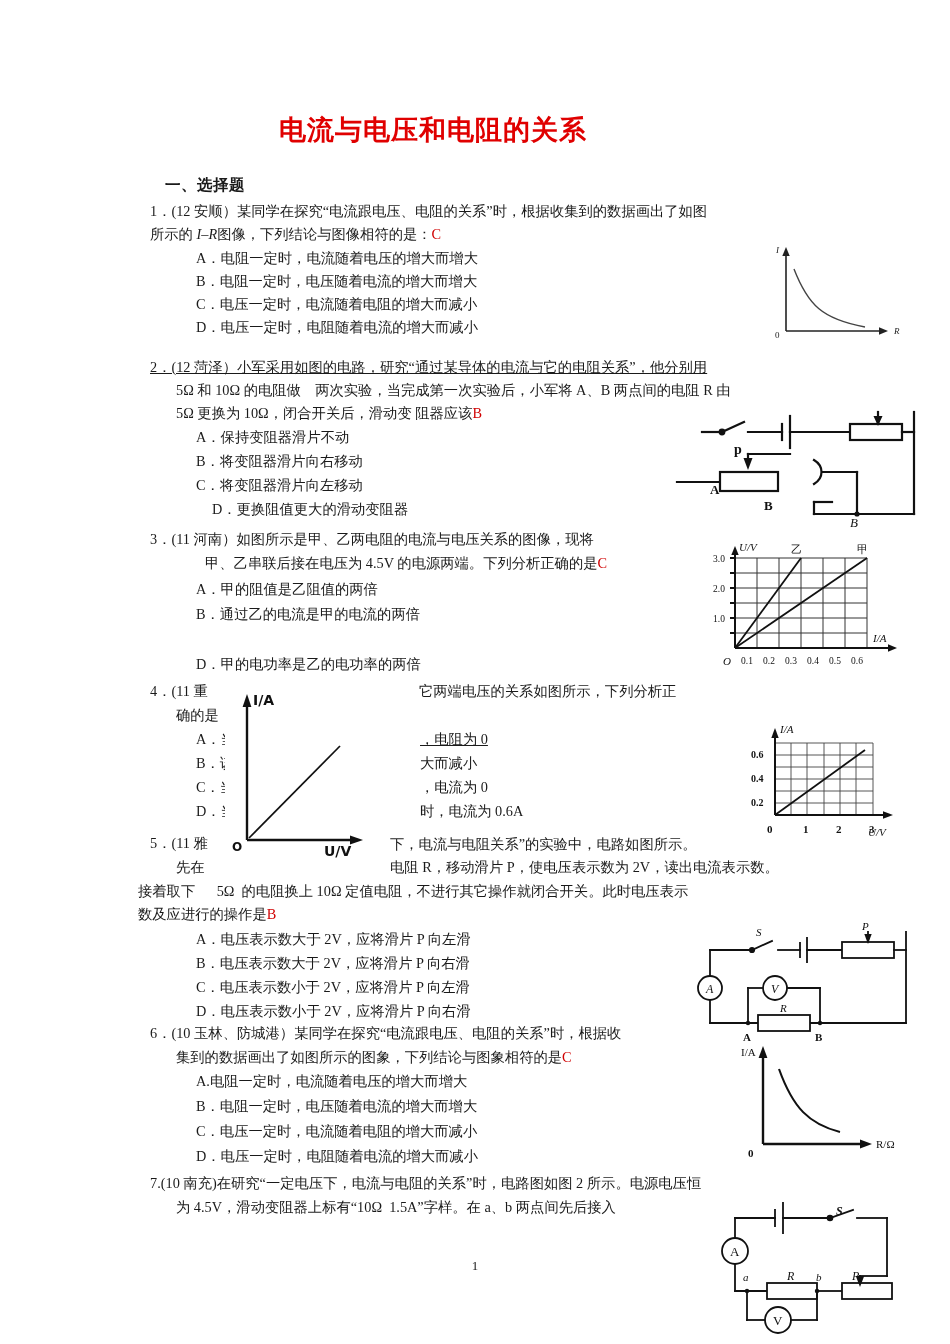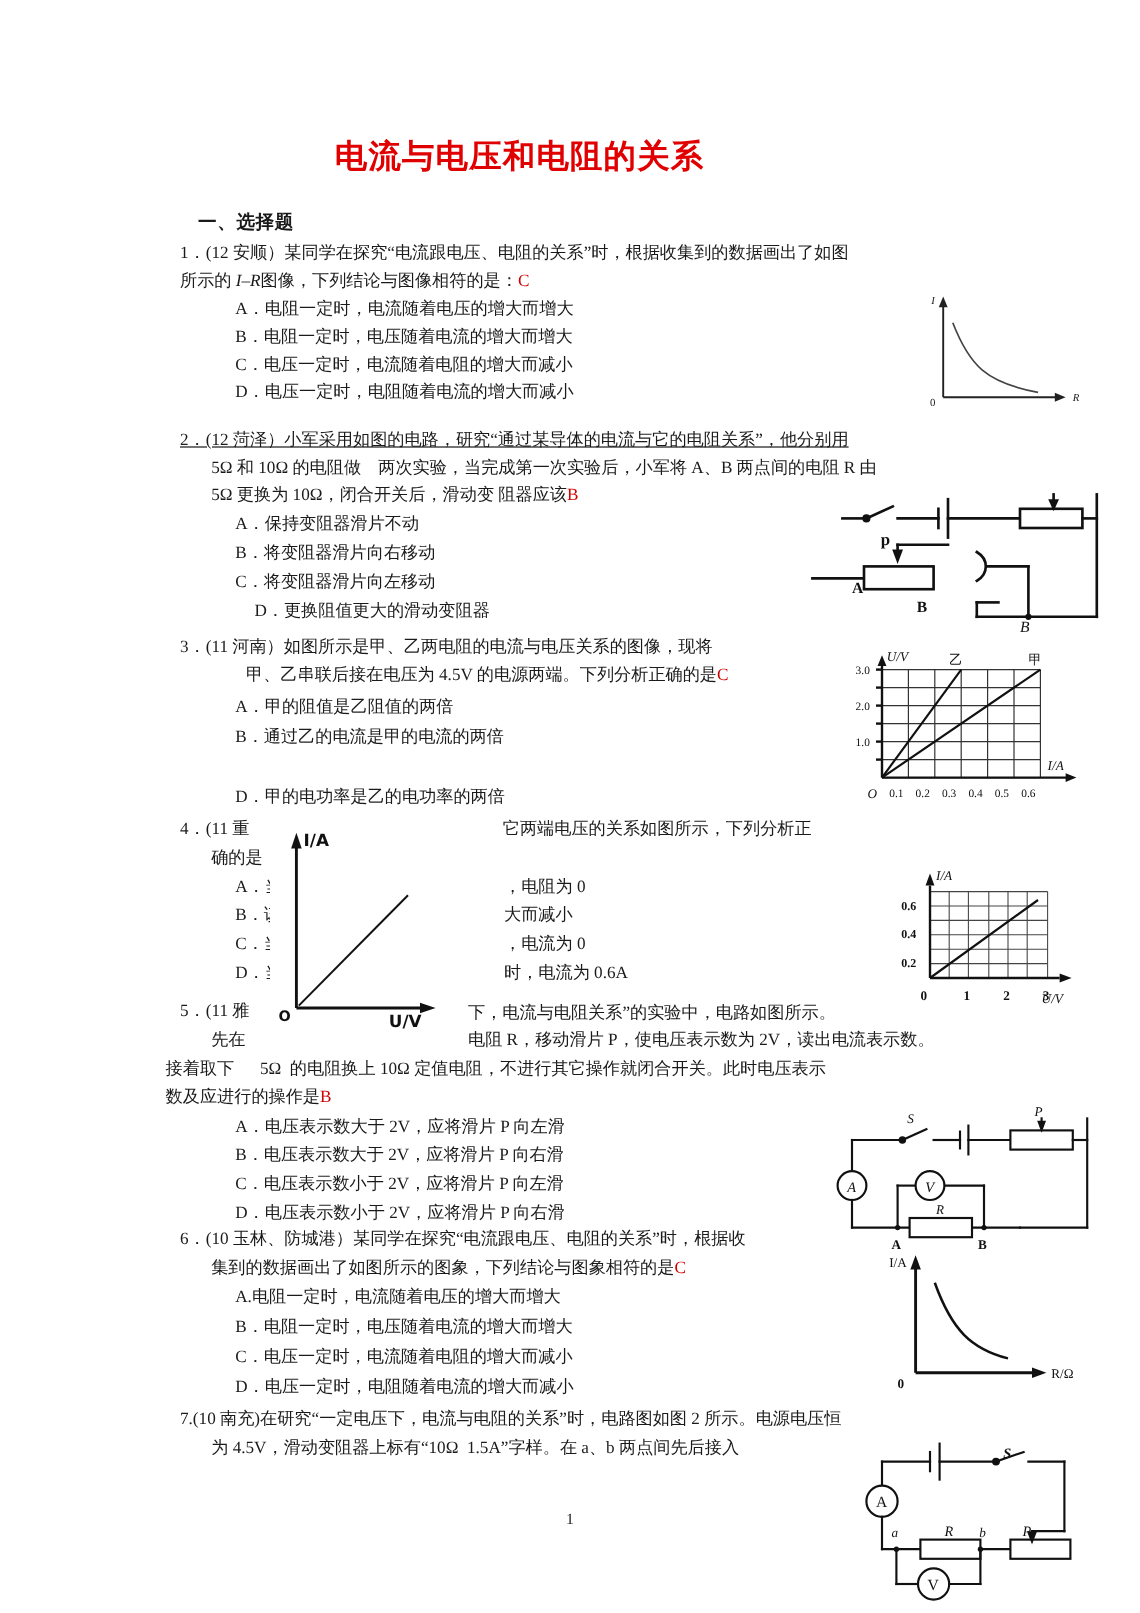--- a/index.html
+++ b/index.html
@@ -221,21 +221,21 @@
 
   <div class="q" style="left:150px; top:680px;">4．(11 重</div>
   <div class="q" style="left:176px; top:704px;">确的是</div>
   <div class="q" style="left:419px; top:680px;">它两端电压的关系如图所示，下列分析正</div>
 
   <div class="opt" style="left:196px; top:728px;">A．当</div>
   <div class="opt" style="left:196px; top:752px;">B．该</div>
   <div class="opt" style="left:196px; top:776px;">C．当</div>
   <div class="opt" style="left:196px; top:800px;">D．当</div>
 
-  <div class="opt" style="left:420px; top:728px;">，电阻为 0</div>
+  <div class="opt" style="left:420px; top:728px;text-decoration:underline;">，电阻为 0</div>
   <div class="opt" style="left:420px; top:752px;">大而减小</div>
   <div class="opt" style="left:420px; top:776px;">，电流为 0</div>
   <div class="opt" style="left:420px; top:800px;">时，电流为 0.6A</div>
 
   <div class="figure" style="left:225px; top:688px;">
     <svg width="190" height="170" viewBox="0 0 190 170">
       <rect x="0" y="0" width="190" height="170" fill="#fff"></rect>
       <g stroke="#111" stroke-width="2.4" fill="none">
         <line x1="22" y1="152" x2="22" y2="18"></line>
         <line x1="22" y1="152" x2="126" y2="152"></line>

